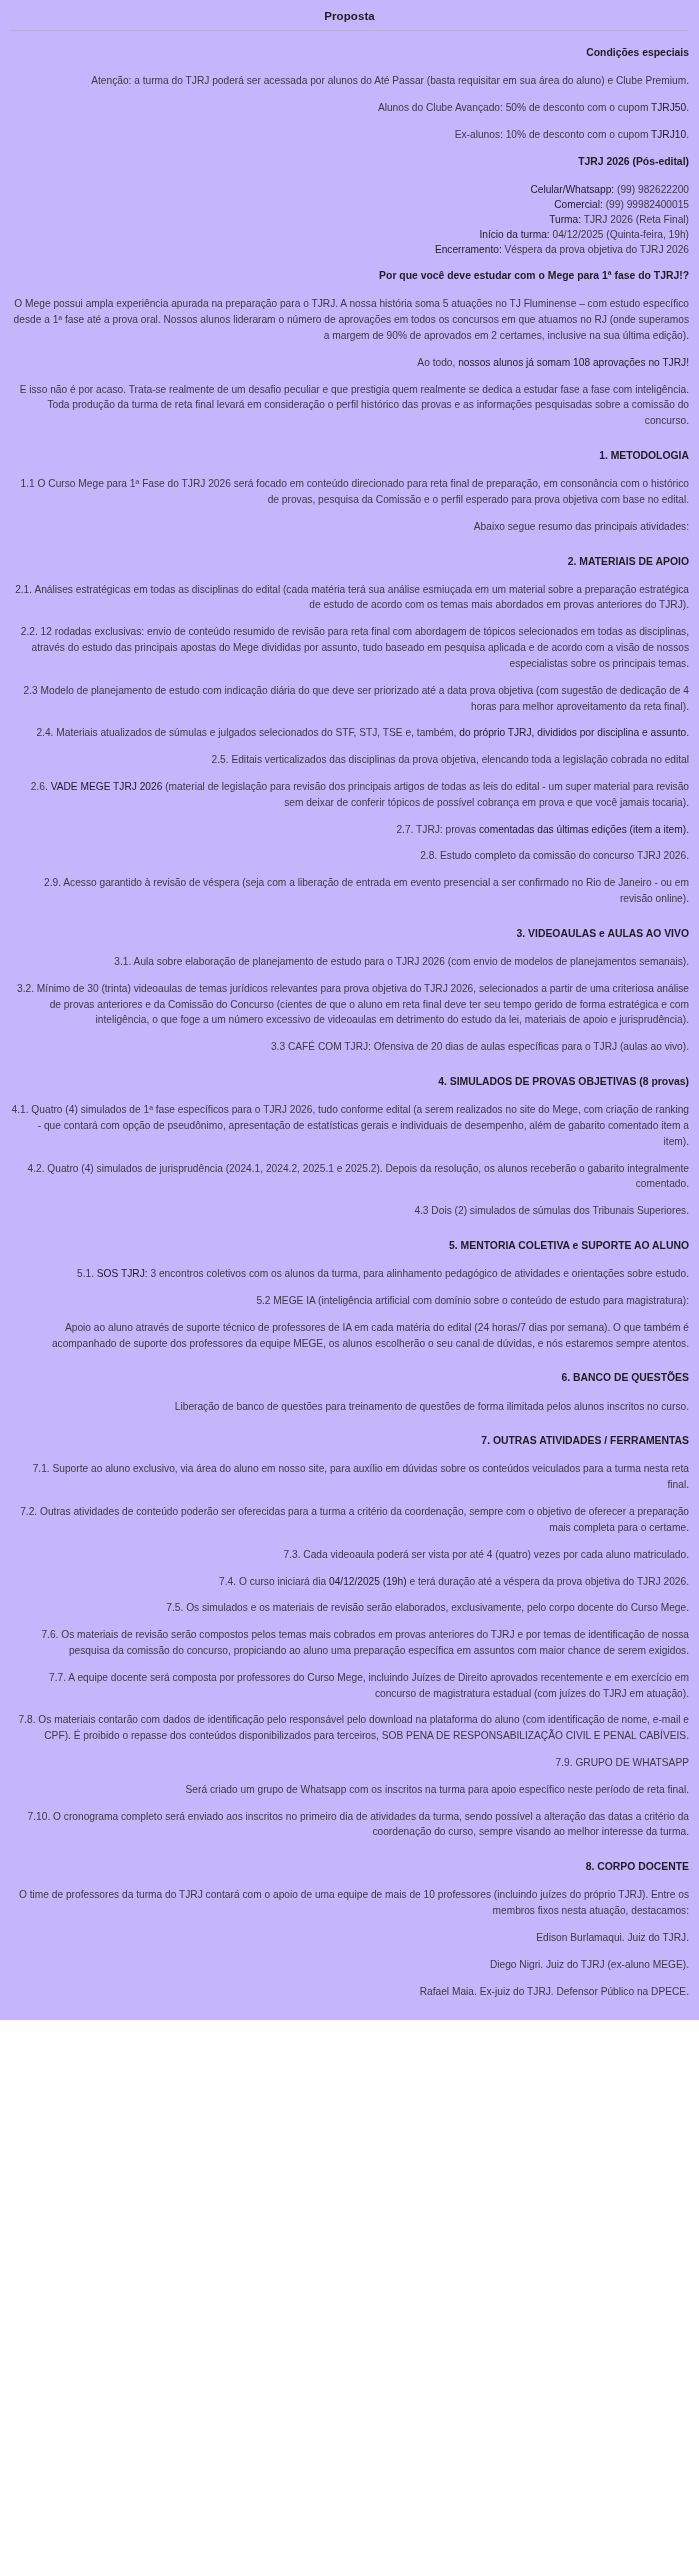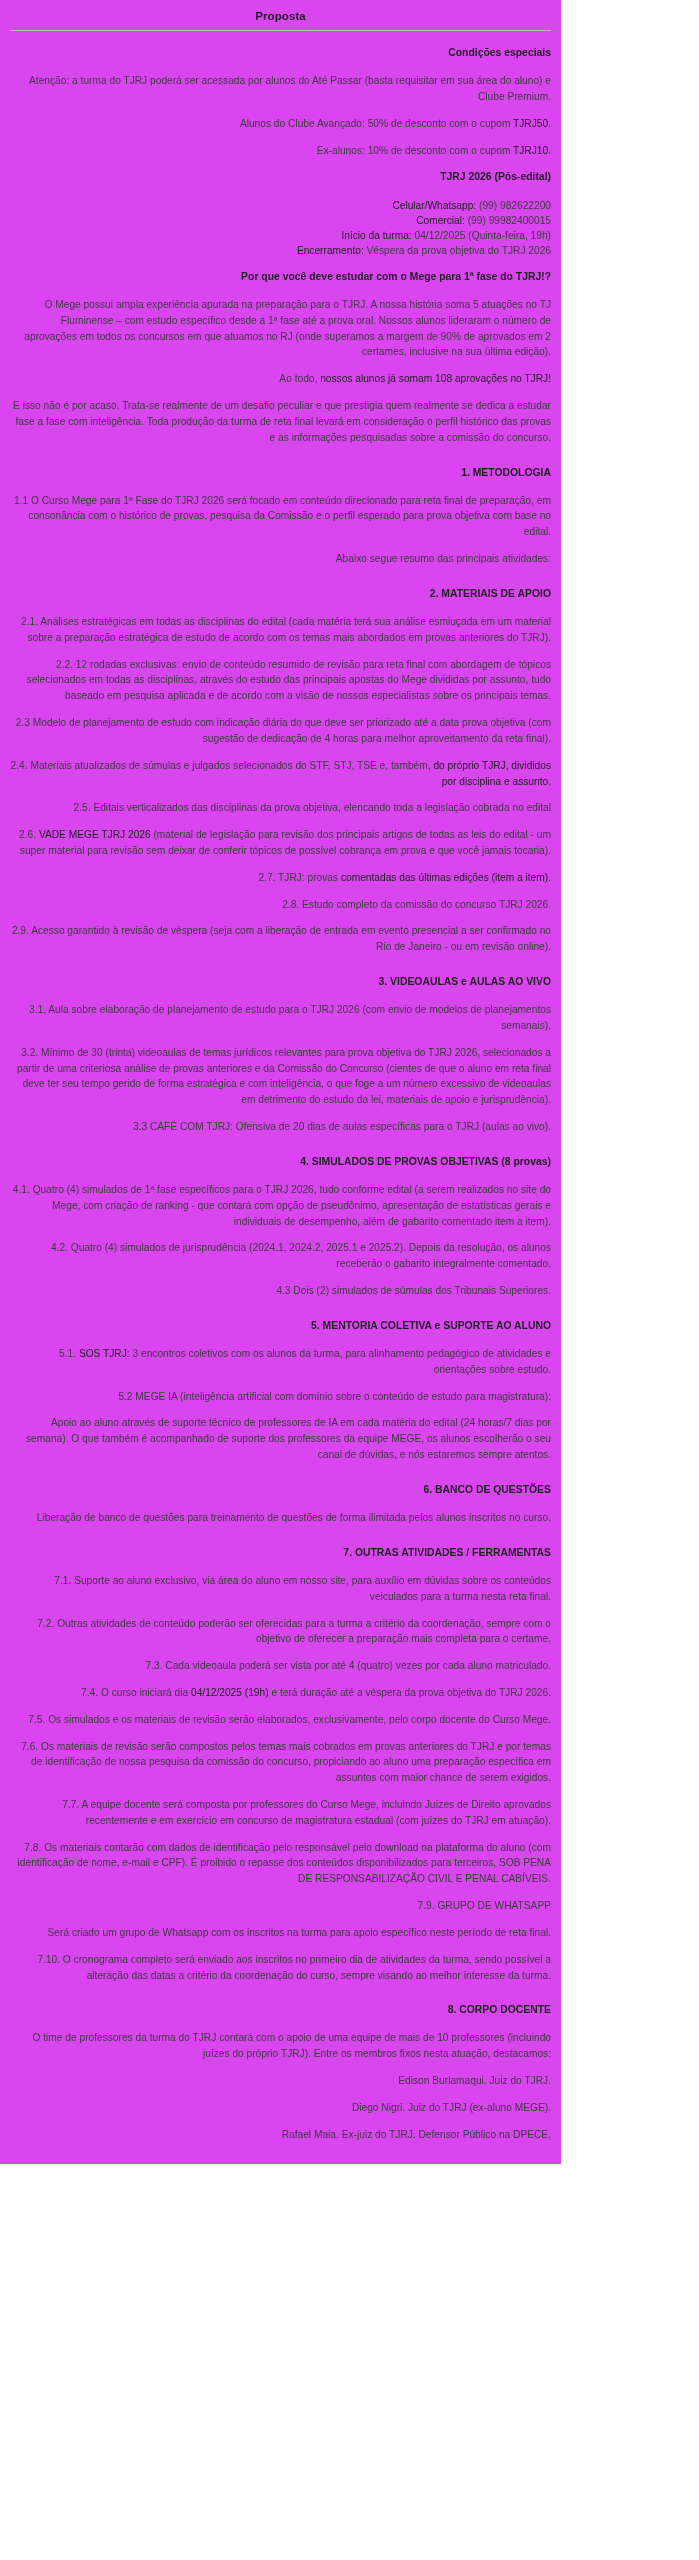--- a/index.html
+++ b/index.html
@@ -7,24 +7,24 @@
     padding: 0;
     background: #ffffff;
   }
   body {
     width: 699px;
     font-family: "Liberation Sans", sans-serif;
     color: #3a3a3a;
     -webkit-font-smoothing: antialiased;
   }
   .page {
-    width: 561px;
+    width: 699px;
     box-sizing: border-box;
     padding: 0 10px 10px 10px;
-    background: #d946ef;
+    background: #c4b5fd;
   }
   .doc-title {
     text-align: center;
     font-size: 11.5px;
     font-weight: bold;
     color: #1f1f1f;
     letter-spacing: 0.1px;
     padding: 10px 0 8px 0;
     margin: 0;
   }
@@ -80,20 +80,21 @@
 
   <p><span>Alunos do Clube Avançado: 50% de desconto com o cupom </span><b>TJRJ50</b><span>.</span></p>
 
   <p><span>Ex-alunos: 10% de desconto com o cupom </span><b>TJRJ10</b><span>.</span></p>
 
   <p class="heading">TJRJ 2026 (Pós-edital)</p>
 
   <div class="contact-block">
     <p class="contact first"><b>Celular/Whatsapp:</b> <span>(99) 982622200</span></p>
     <p class="contact"><b>Comercial:</b> <span>(99) 99982400015</span></p>
+    <p class="contact"><b>Turma:</b> <span>TJRJ 2026 (Reta Final)</span></p>
     <p class="contact"><b>Início da turma:</b> <span>04/12/2025 (Quinta-feira, 19h)</span></p>
     <p class="contact"><b>Encerramento:</b> <span>Véspera da prova objetiva do TJRJ 2026</span></p>
   </div>
 
   <p class="heading">Por que você deve estudar com o Mege para 1ª fase do TJRJ!?</p>
 
   <p>O Mege possui ampla experiência apurada na preparação para o TJRJ. A nossa história soma 5 atuações no TJ Fluminense – com estudo específico desde a 1ª fase até a prova oral. Nossos alunos lideraram o número de aprovações em todos os concursos em que atuamos no RJ (onde superamos a margem de 90% de aprovados em 2 certames, inclusive na sua última edição).</p>
 
   <p><span>Ao todo, </span><b>nossos alunos já somam 108 aprovações no TJRJ!</b></p>
 

